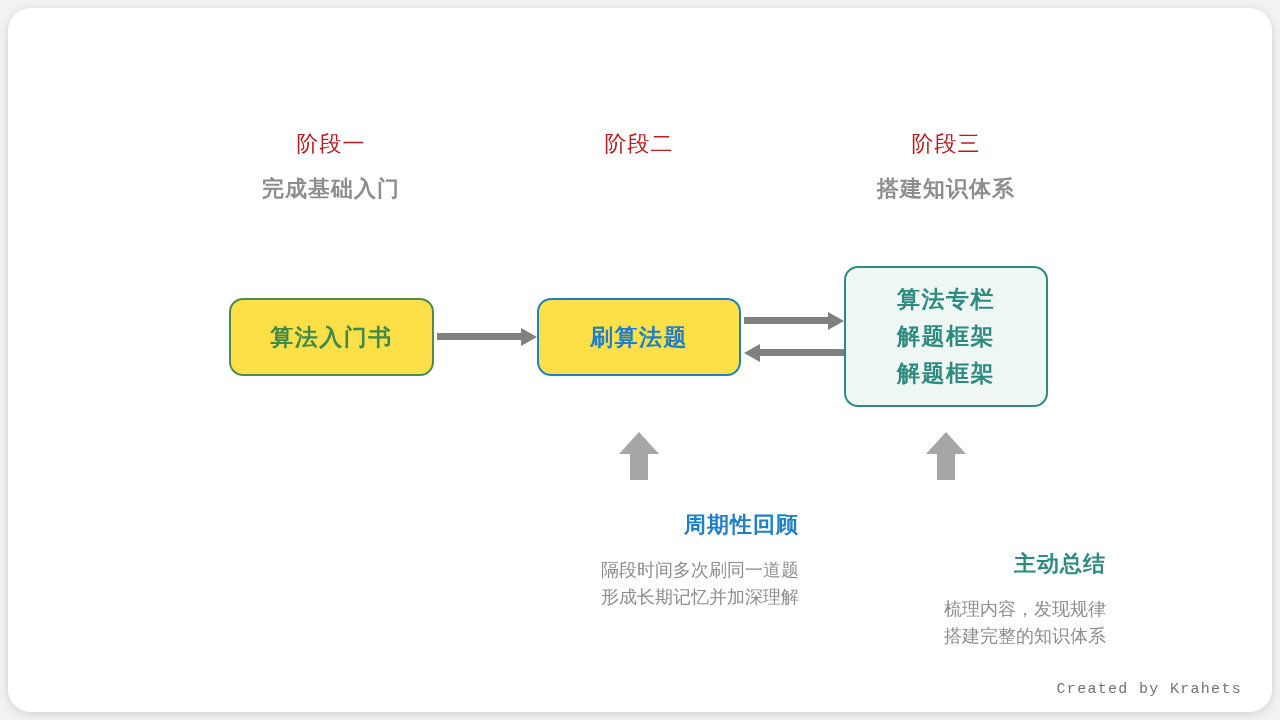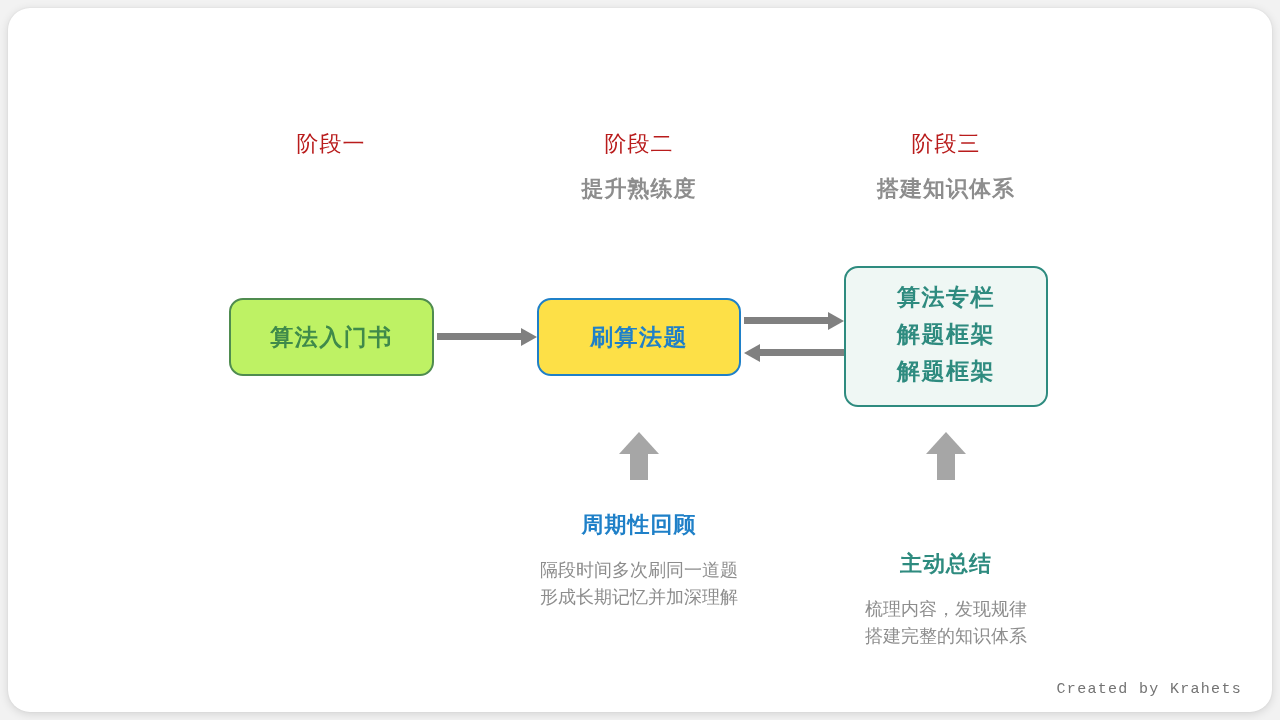--- a/index.html
+++ b/index.html
@@ -65,28 +65,28 @@
     position: absolute;
     box-sizing: border-box;
     border-radius: 14px;
     display: flex;
     flex-direction: column;
     align-items: center;
     justify-content: center;
     font-weight: bold;
     letter-spacing: 1.5px;
   }
-  .node .node-line { white-space: nowrap; font-family: Liberation Mono, monospace; }
+  .node .node-line { white-space: nowrap; }
 
   #node-book {
     left: 229px;
     top: 298px;
     width: 205px;
     height: 78px;
-    background: #bef264;
+    background: #fde047;
     border: 2.5px solid #4f8c4f;
     color: #3f8a4a;
     font-size: 23px;
   }
   #node-practice {
     left: 537px;
     top: 298px;
     width: 204px;
     height: 78px;
     background: #fde047;
@@ -164,21 +164,21 @@
     border-right: 20px solid transparent;
     border-bottom: 22px solid #a6a6a6;
   }
   #up-arrow-review { left: 619px; top: 432px; }
   #up-arrow-summary { left: 926px; top: 432px; }
 
   
   .annotation {
     position: absolute;
     width: 320px;
-    text-align: center;
+    text-align: right;
   }
   .annotation .anno-title {
     font-size: 22px;
     font-weight: bold;
     line-height: 30px;
     letter-spacing: 1px;
     white-space: nowrap;
   }
   .annotation .anno-desc {
     margin-top: 17px;
@@ -207,24 +207,24 @@
 </style>
 </head>
 <body>
 
 <div id="card"></div>
 
 <div id="stage">
 
   <div class="stage-head" id="stage-head-1">
     <div class="stage-kicker">阶段一</div>
+    <div class="stage-title">完成基础入门</div>
   </div>
   <div class="stage-head" id="stage-head-2">
     <div class="stage-kicker">阶段二</div>
-    <div class="stage-title">提升熟练度</div>
   </div>
   <div class="stage-head" id="stage-head-3">
     <div class="stage-kicker">阶段三</div>
     <div class="stage-title">搭建知识体系</div>
   </div>
 
   <div class="node" id="node-book">
     <div class="node-line">算法入门书</div>
   </div>
 

